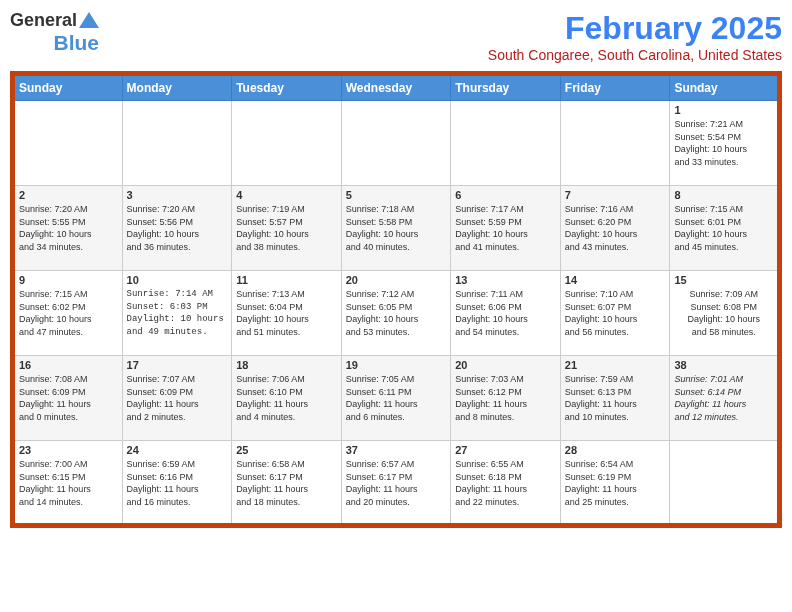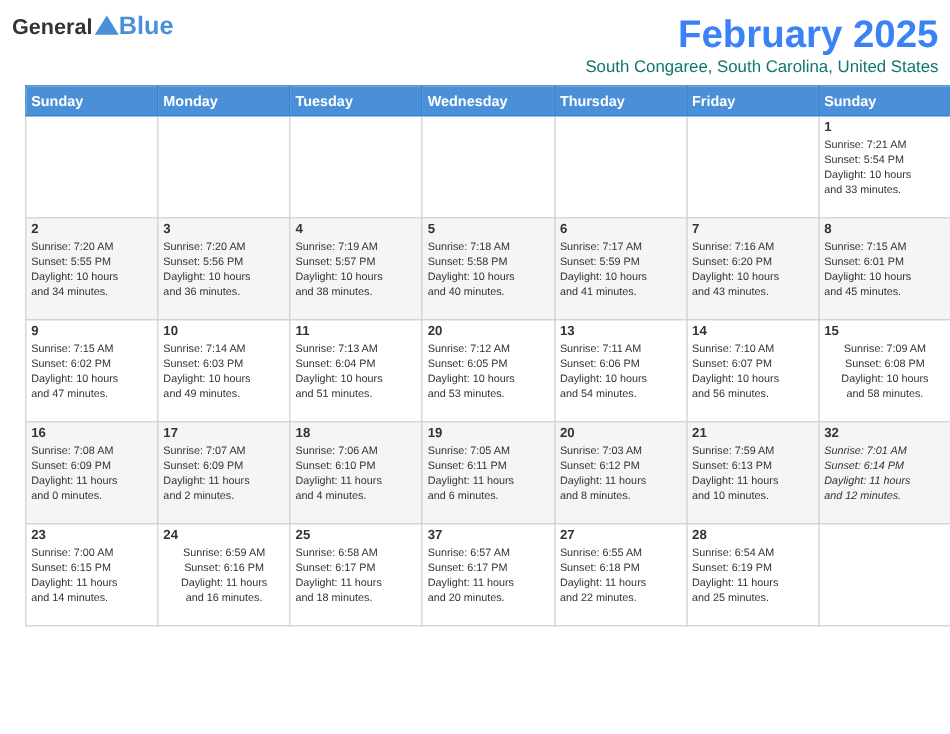--- a/index.html
+++ b/index.html
@@ -11,22 +11,22 @@
       padding: 10px;
     }
     .header {
       display: flex;
       justify-content: space-between;
       align-items: flex-start;
       margin-bottom: 8px;
     }
     .logo {
       display: flex;
-      flex-direction: row;
-      align-items: center;
+      flex-direction: column;
+      align-items: flex-end;
     }
     .logo-text {
       display: flex;
       align-items: center;
     }
     .logo-general {
       font-size: 18px;
       font-weight: bold;
       color: #333;
     }
@@ -47,27 +47,26 @@
     .title-section {
       text-align: right;
     }
     .month-title {
       font-size: 32px;
       font-weight: bold;
       color: #3b82f6;
     }
     .location-title {
       font-size: 14px;
-      color: #0f766e;
+      color: #b91c1c;
     }
     .calendar {
       width: 100%;
       border-collapse: collapse;
-      border: 1px solid #c2410c;
-      margin-left: 11px;
+      border: 5px solid #c2410c;
     }
     .calendar th {
       background: #4a90d9;
       color: #fff;
       font-size: 12px;
       font-weight: bold;
       padding: 5px 4px;
       text-align: left;
       border: 1px solid #3a7ac9;
     }
@@ -201,21 +200,21 @@
       <tr>
         <td>
           <div class="day-number">9</div>
           <div class="day-info" style="white-space: pre-line;">Sunrise: 7:15 AM
 Sunset: 6:02 PM
 Daylight: 10 hours
 and 47 minutes.</div>
         </td>
         <td>
           <div class="day-number">10</div>
-          <div class="day-info" style="white-space: pre-line;">Sunrise: 7:14 AM
+          <div class="day-info" style="white-space: pre-line; font-family: Liberation Mono, monospace;">Sunrise: 7:14 AM
 Sunset: 6:03 PM
 Daylight: 10 hours
 and 49 minutes.</div>
         </td>
         <td>
           <div class="day-number">11</div>
           <div class="day-info" style="white-space: pre-line;">Sunrise: 7:13 AM
 Sunset: 6:04 PM
 Daylight: 10 hours
 and 51 minutes.</div>
@@ -286,38 +285,38 @@
 and 8 minutes.</div>
         </td>
         <td>
           <div class="day-number">21</div>
           <div class="day-info" style="white-space: pre-line;">Sunrise: 7:59 AM
 Sunset: 6:13 PM
 Daylight: 11 hours
 and 10 minutes.</div>
         </td>
         <td>
-          <div class="day-number">32</div>
+          <div class="day-number">38</div>
           <div class="day-info" style="white-space: pre-line; font-style: italic;">Sunrise: 7:01 AM
 Sunset: 6:14 PM
 Daylight: 11 hours
 and 12 minutes.</div>
         </td>
       </tr>
       <tr>
         <td>
           <div class="day-number">23</div>
           <div class="day-info" style="white-space: pre-line;">Sunrise: 7:00 AM
 Sunset: 6:15 PM
 Daylight: 11 hours
 and 14 minutes.</div>
         </td>
         <td>
           <div class="day-number">24</div>
-          <div class="day-info" style="white-space: pre-line; text-align: center;">Sunrise: 6:59 AM
+          <div class="day-info" style="white-space: pre-line;">Sunrise: 6:59 AM
 Sunset: 6:16 PM
 Daylight: 11 hours
 and 16 minutes.</div>
         </td>
         <td>
           <div class="day-number">25</div>
           <div class="day-info" style="white-space: pre-line;">Sunrise: 6:58 AM
 Sunset: 6:17 PM
 Daylight: 11 hours
 and 18 minutes.</div>

